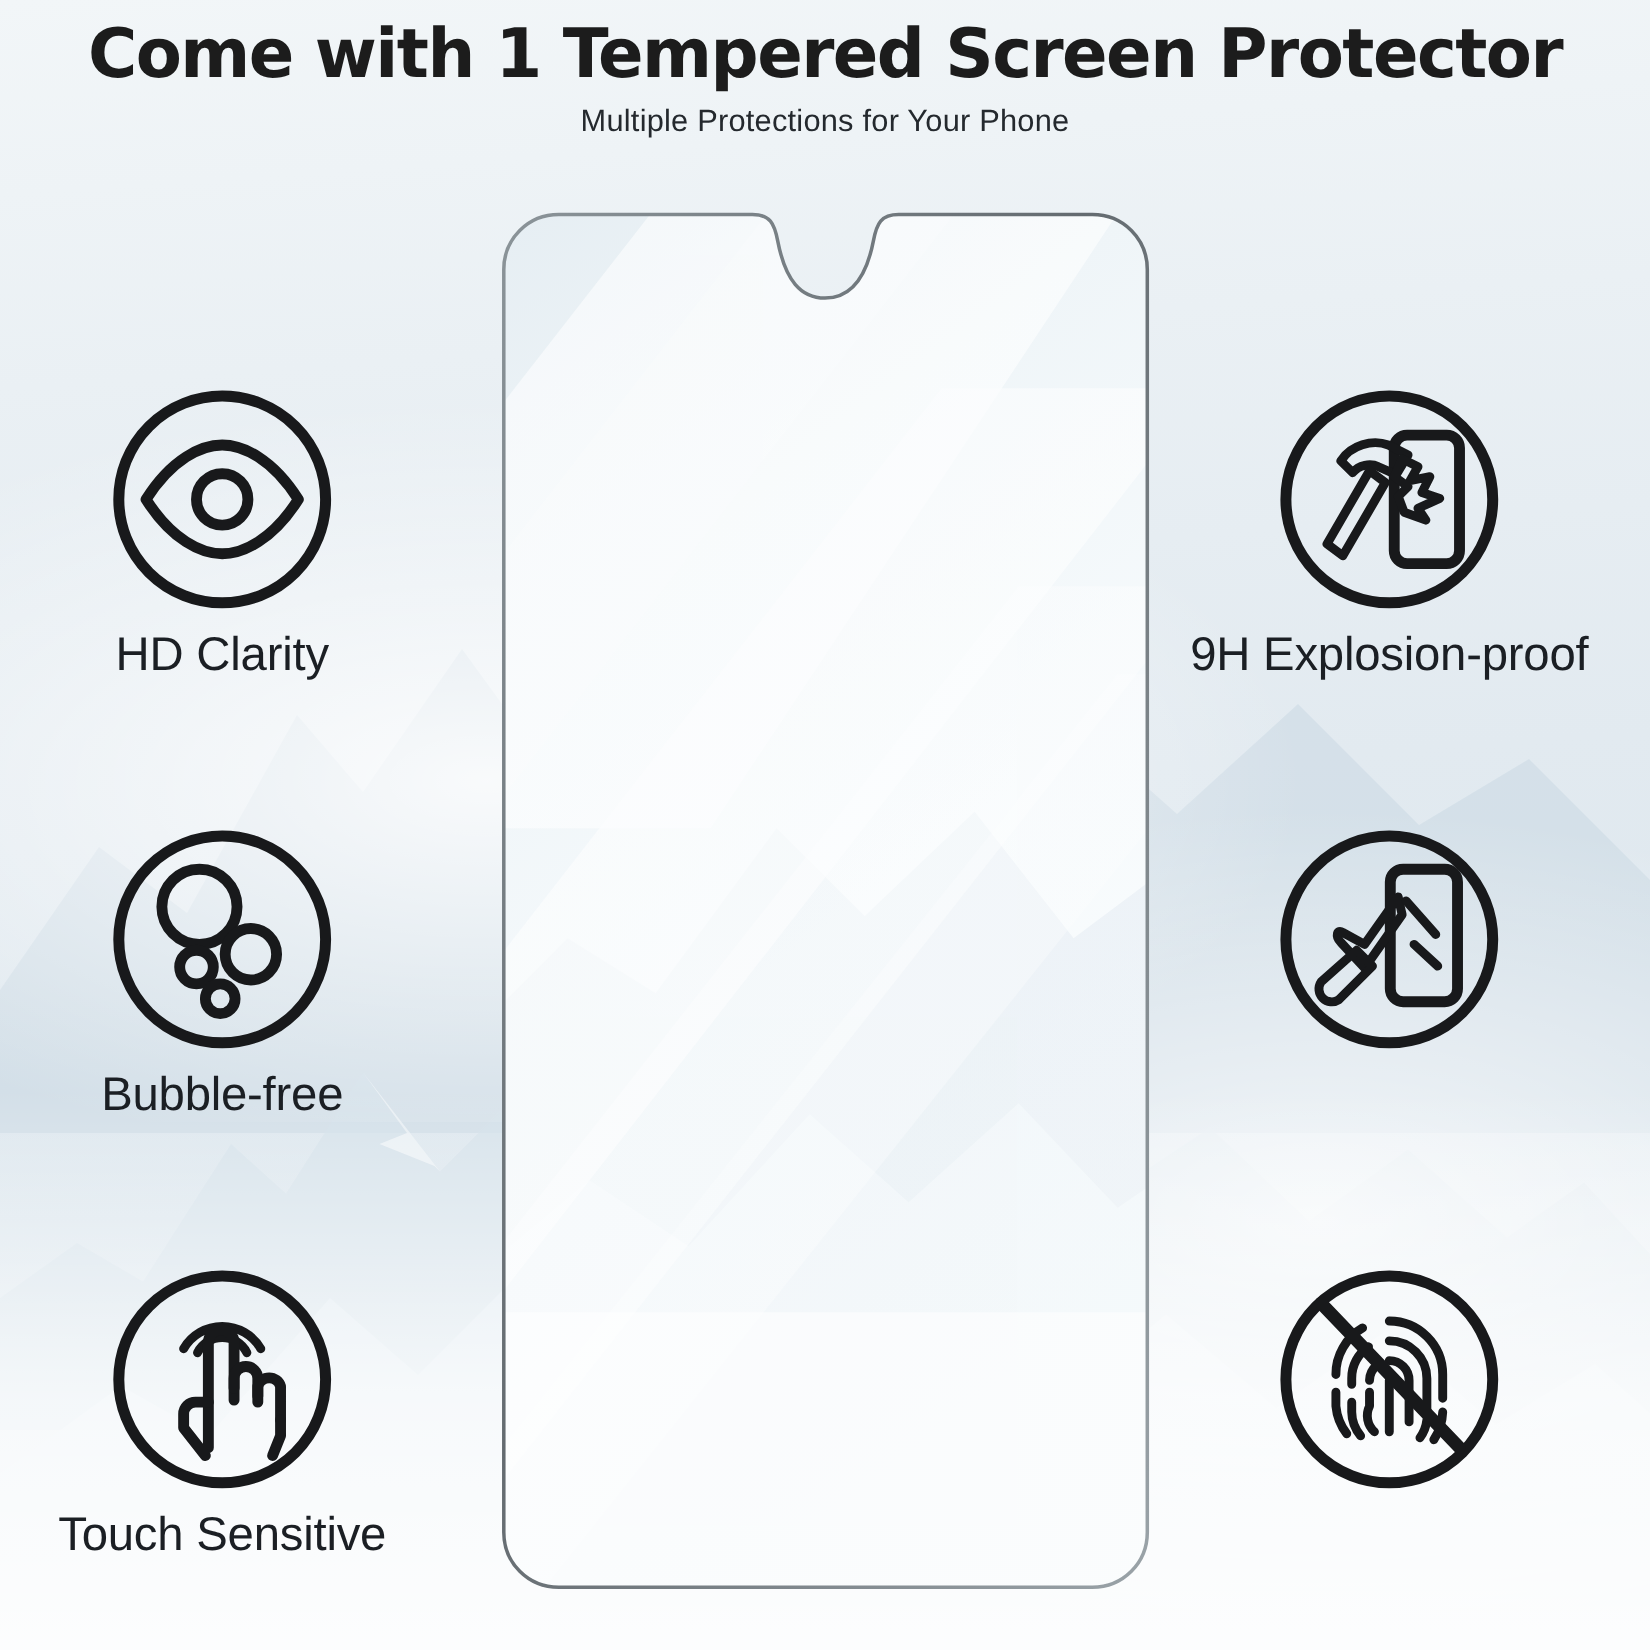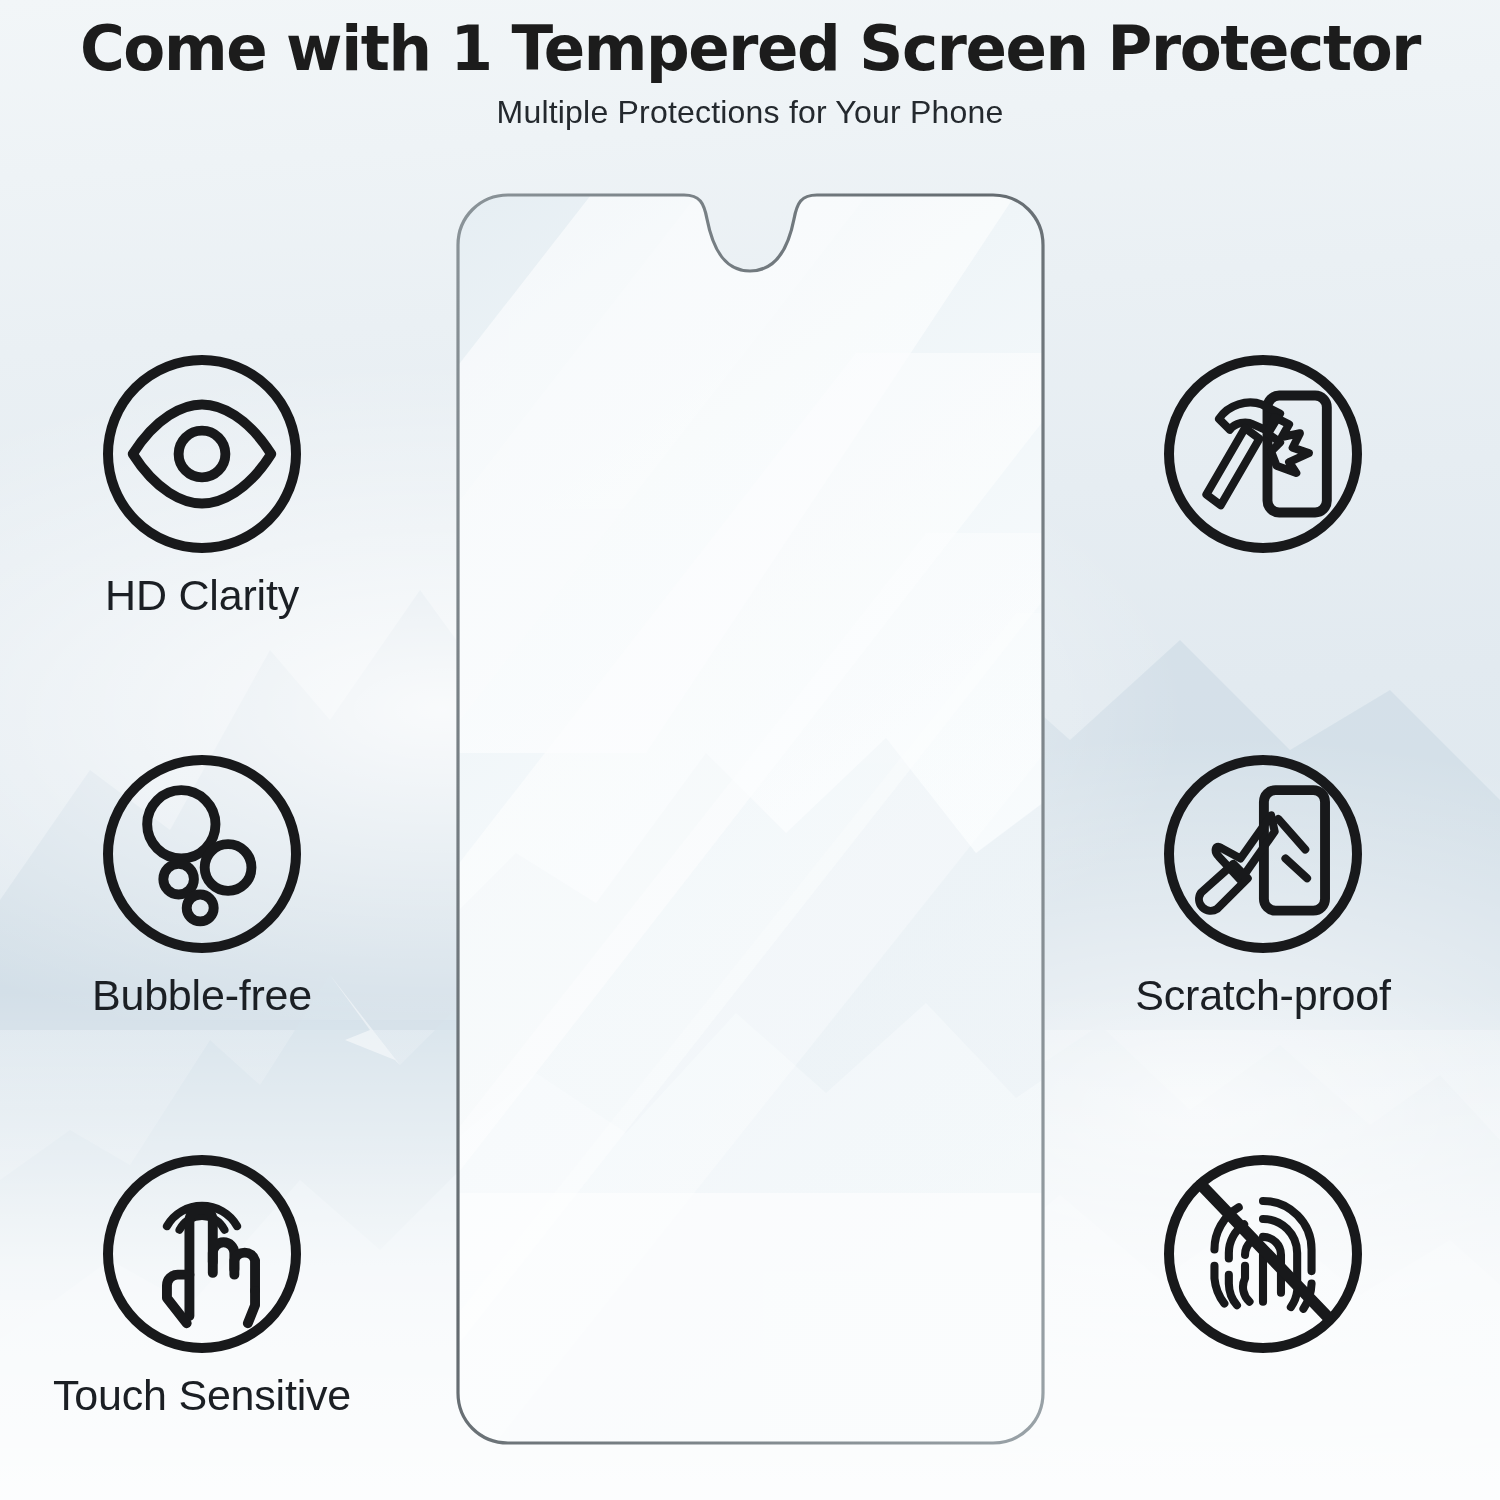--- a/index.html
+++ b/index.html
@@ -42,21 +42,21 @@
     letter-spacing:-1.4px;
     color:#1c1c1c;
     transform:scaleX(.985);
     white-space:nowrap;
   }
   #subtitle {
     position:absolute; left:0; top:94px; width:1500px;
     text-align:center;
     font-family:"Liberation Sans", sans-serif;
     font-weight:400;
-    font-size:32px;
+    font-size:28px;
     letter-spacing:.2px;
     color:#24292e;
     white-space:nowrap;
   }
 
   
   #protector {
     position:absolute;
     left:456px; top:193px;
     width:589px; height:1252px;
@@ -239,38 +239,38 @@
       <path class="ico-stroke-thin" d="M50,60 C60,44 82,38 98,44 L118,54 L106,74 L88,66
                                        C80,62 68,64 62,72 Z"></path>
 
       <path class="ico-stroke-thin" d="M79,70 L36,144 L52,156 L95,82 Z"></path>
 
       <path class="ico-stroke-thin" d="M112,58 L128,66 L120,80 L140,76 L132,92
                                        L150,98 L128,108 L136,120 L114,112 L108,96
                                        L118,86 L104,76 Z"></path>
     </svg>
   </div>
+  <div class="caption">9H Explosion-proof</div>
 </div>
 
 <div class="feature col-right row-2">
   <div class="disc">
     <svg viewBox="0 0 198 198">
 
       <rect class="ico-stroke" x="100" y="28" width="68" height="134" rx="13"></rect>
 
       <path class="ico-stroke-thin" d="M108,56 L74,104 L52,92 C46,88 44,96 50,102 L74,128
                                        L112,74 Z"></path>
 
       <path class="ico-stroke-thin" d="M66,110 L30,142 A13,13 0 0 0 48,160 L82,126 Z"></path>
 
       <path class="ico-stroke-thin" d="M116,60 L146,94"></path>
       <path class="ico-stroke-thin" d="M124,104 L148,126"></path>
     </svg>
   </div>
-  <div class="caption">Scratch-proof</div>
 </div>
 
 <div class="feature col-right row-3">
   <div class="disc">
     <svg viewBox="0 0 198 198">
       <g class="ico-stroke-thin">
         <path d="M99,40 A54,54 0 0 1 153,94 V118"></path>
         <path d="M45,94 A54,54 0 0 1 72,47"></path>
         <path d="M99,60 A38,38 0 0 1 137,98 V130"></path>
         <path d="M61,104 V98 A38,38 0 0 1 78,66"></path>

